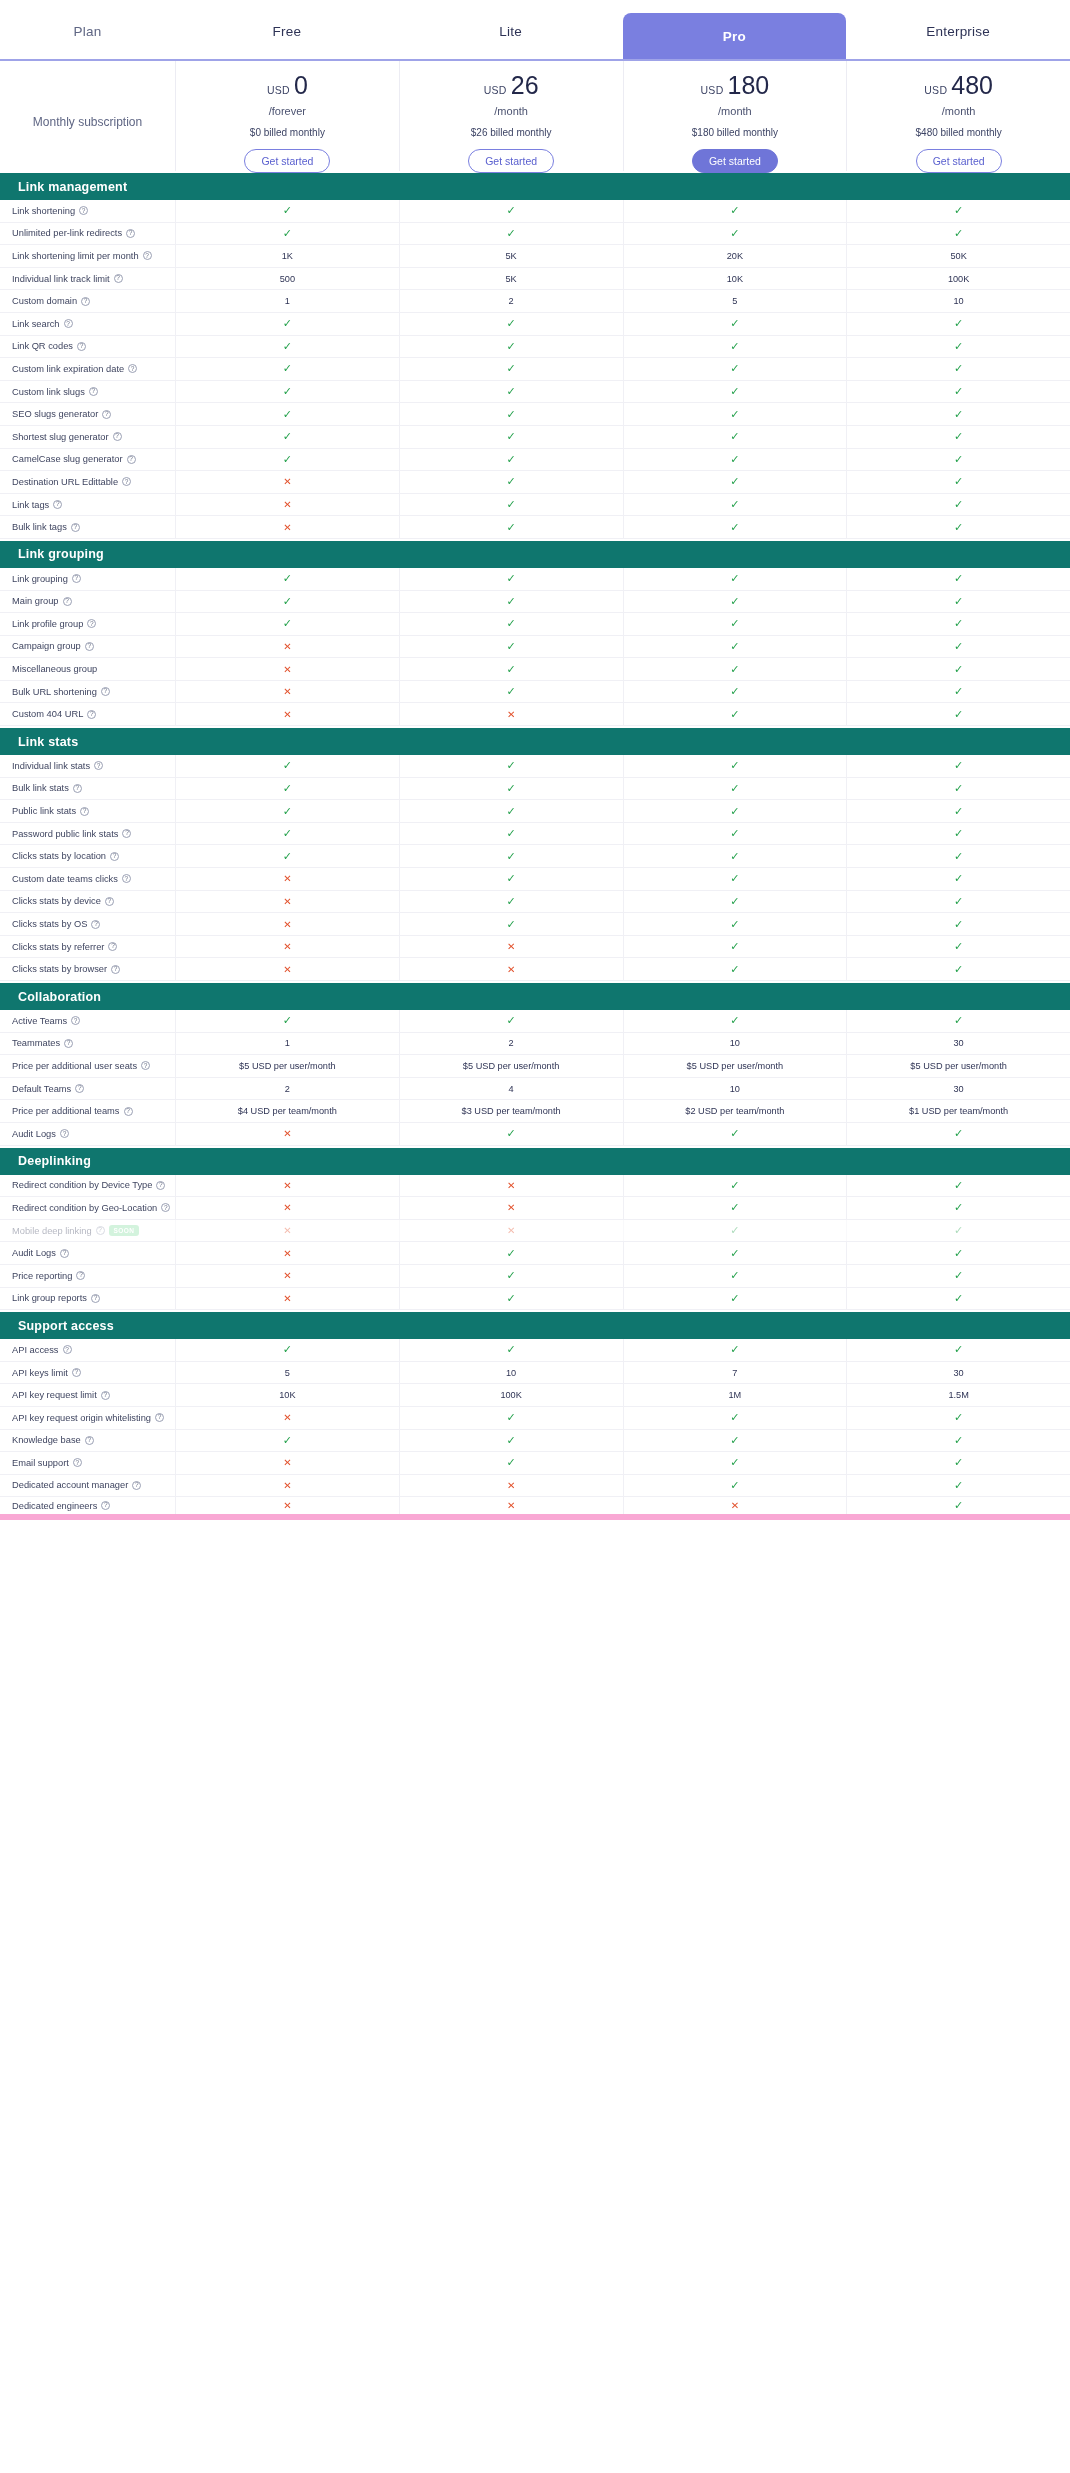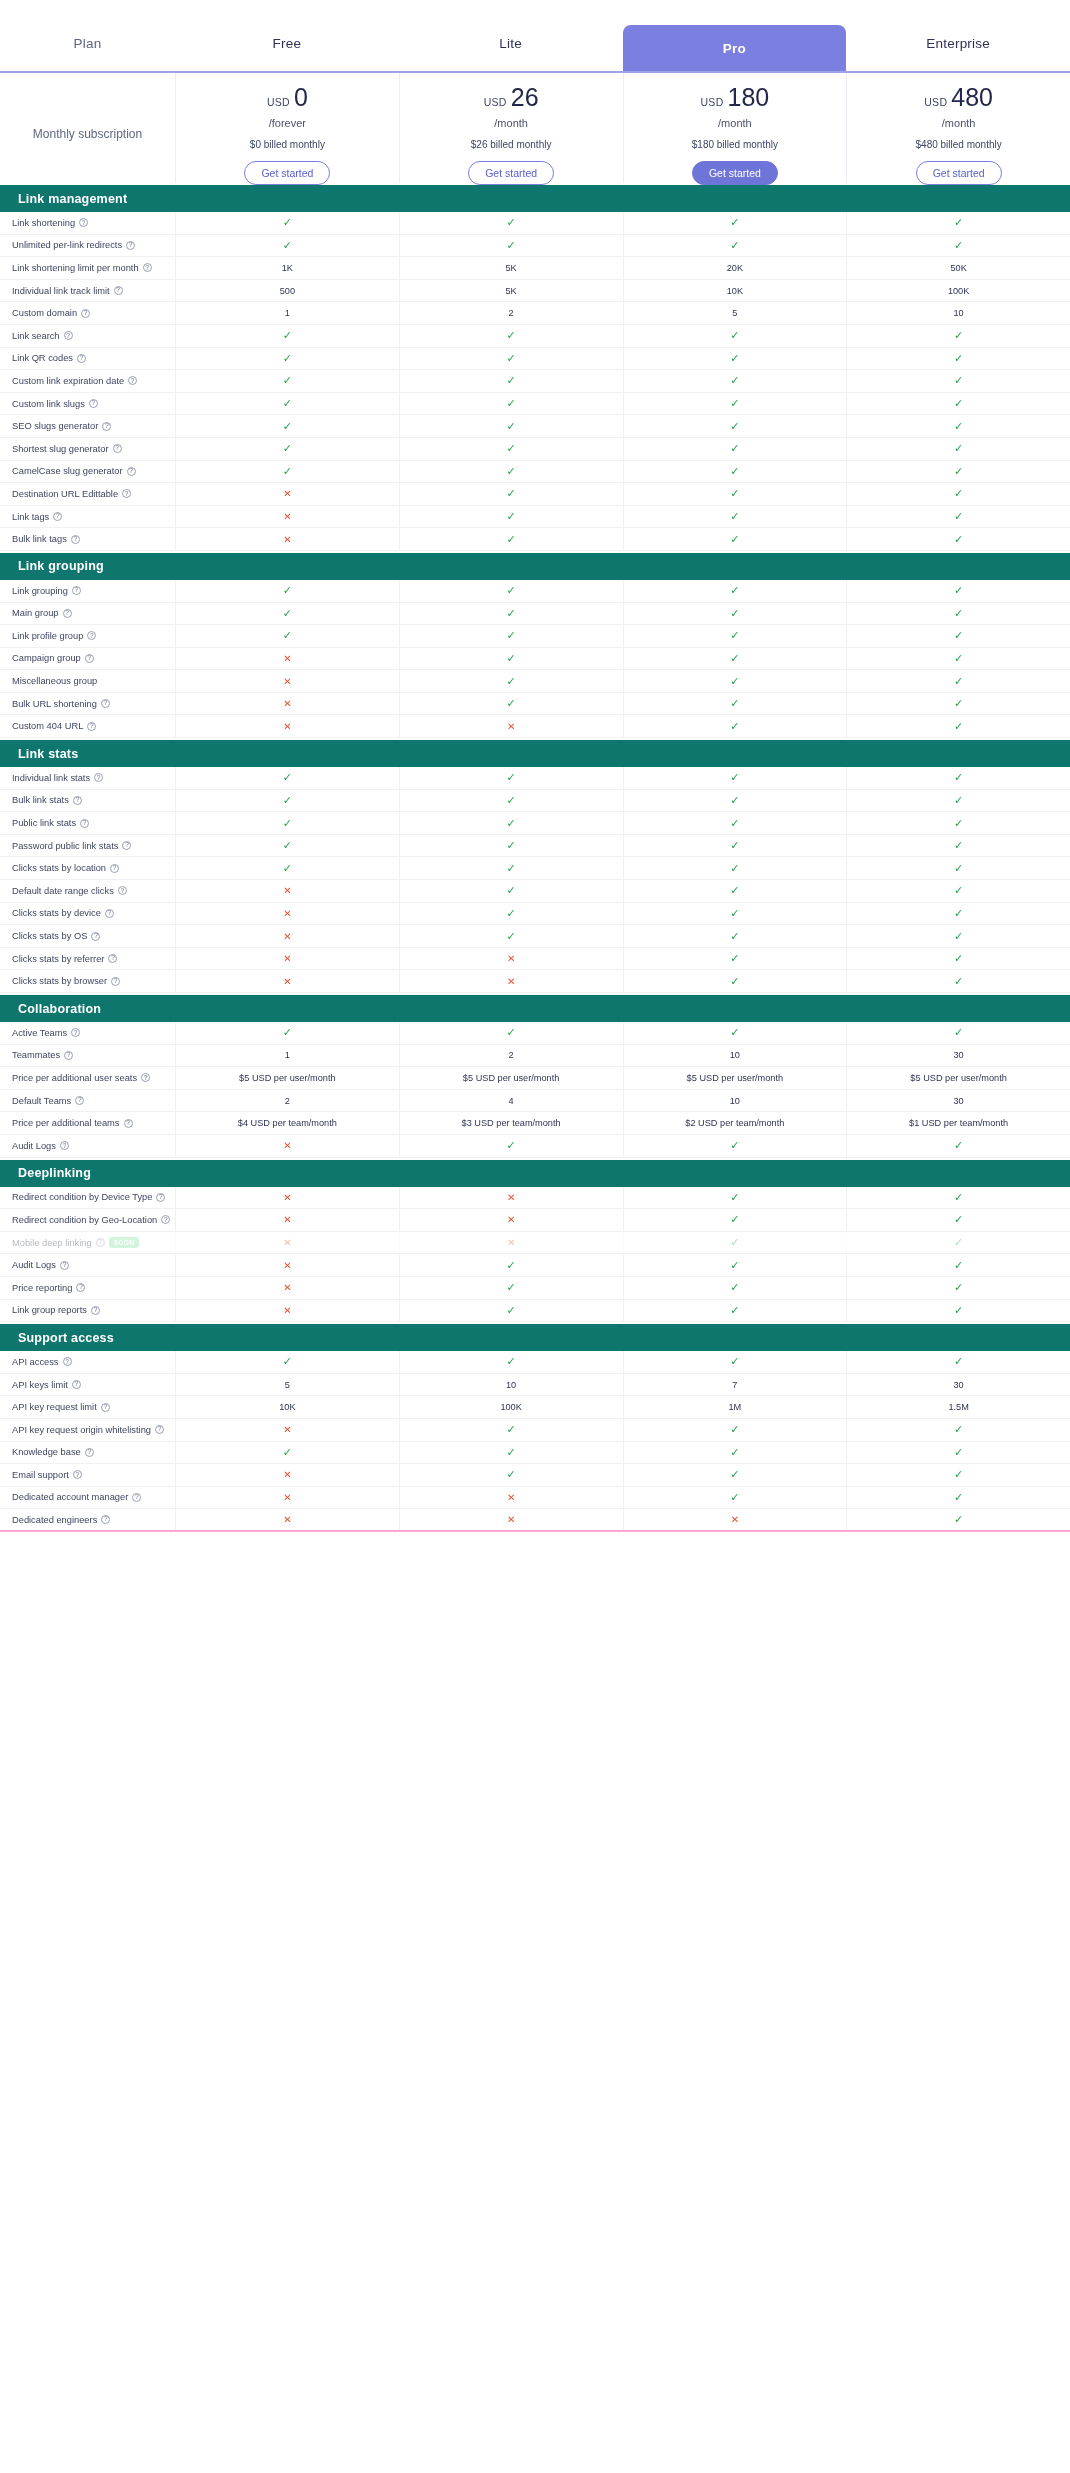--- a/index.html
+++ b/index.html
@@ -3,21 +3,21 @@
 <meta charset="utf-8">
 <style>
   * { box-sizing: border-box; }
   html, body {
     margin: 0; padding: 0;
     background: #ffffff;
     font-family: "Liberation Sans", sans-serif;
   }
   .page {
     width: 1070px;
-    margin: 16px auto;
+    margin: 4px auto;
     position: relative;
     background: #fff;
   }
 
   
   .plan-header {
     display: flex;
     position: relative;
     height: 55px;
   }
@@ -97,21 +97,21 @@
   }
 
   
   .frow {
     display: flex;
     height: 22.6px;
     border-bottom: 1px solid #f0f0f5;
     align-items: center;
     position: relative;
   }
-  .frow:last-child { border-bottom: 2px solid #f9a8d4; justify-content: center; }
+  .frow:last-child { border-bottom: 6px solid #f9a8d4; justify-content: center; }
   .fname {
     width: 175px; flex: 0 0 175px;
     font-size: 9.3px; color: #3f4560;
     padding-left: 12px;
     display: flex; align-items: center; gap: 4px;
     white-space: nowrap;
   }
   .fval {
     flex: 1 1 0;
     display: flex; align-items: center; justify-content: center;
@@ -687,21 +687,21 @@
         </div>
         <div class="fval">
           <span class="check">✓</span>
         </div>
         <div class="fval">
           <span class="check">✓</span>
         </div>
       </div>
       <div class="frow">
         <div class="fname">
-          <span>Default date range clicks</span>
+          <span>Custom date teams clicks</span>
           <span class="q">?</span>
         </div>
         <div class="fval">
           <span class="cross">✕</span>
         </div>
         <div class="fval">
           <span class="check">✓</span>
         </div>
         <div class="fval">
           <span class="check">✓</span>

